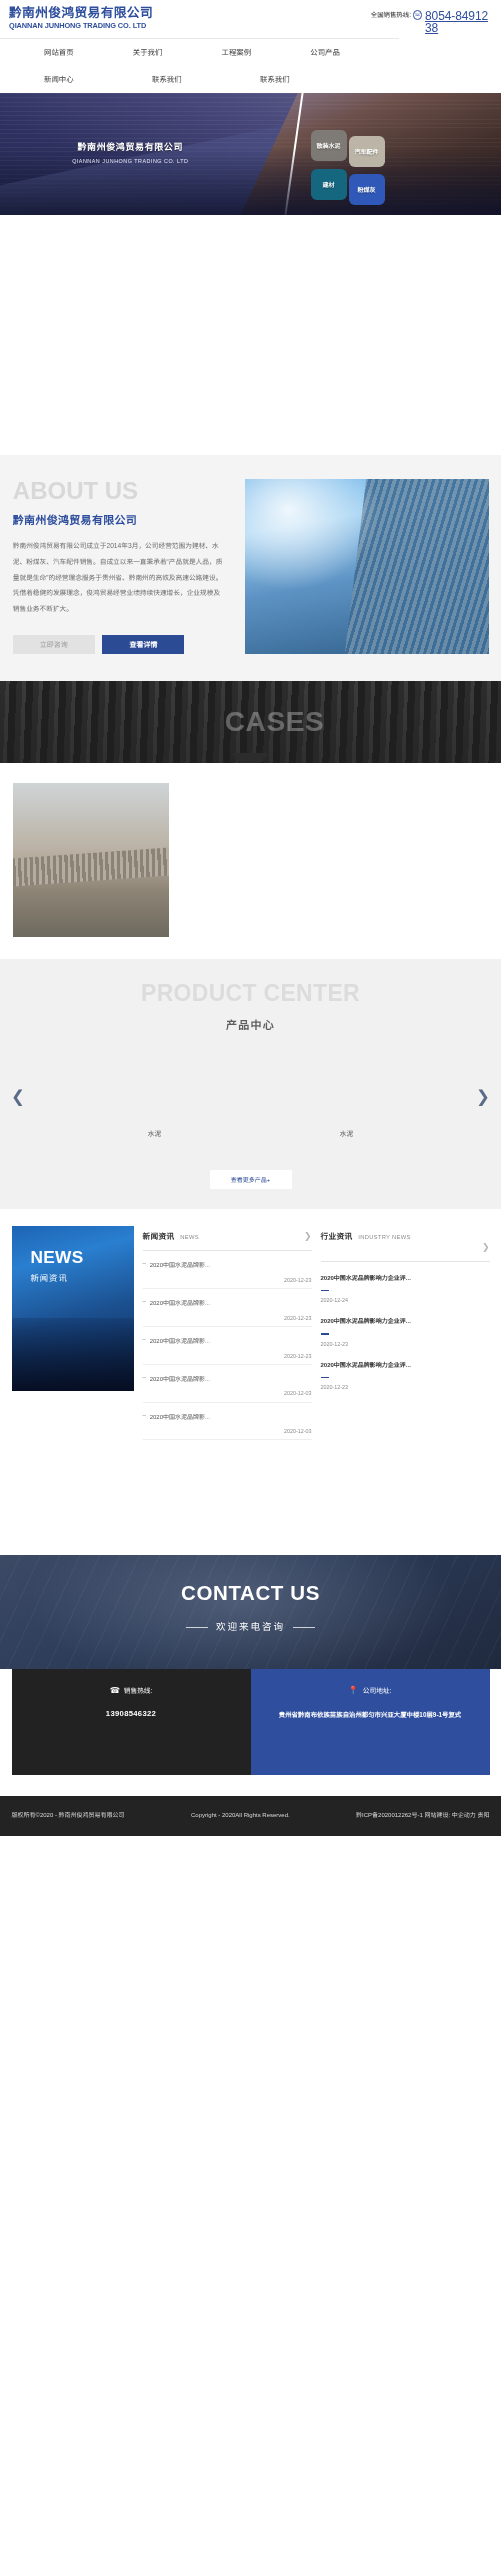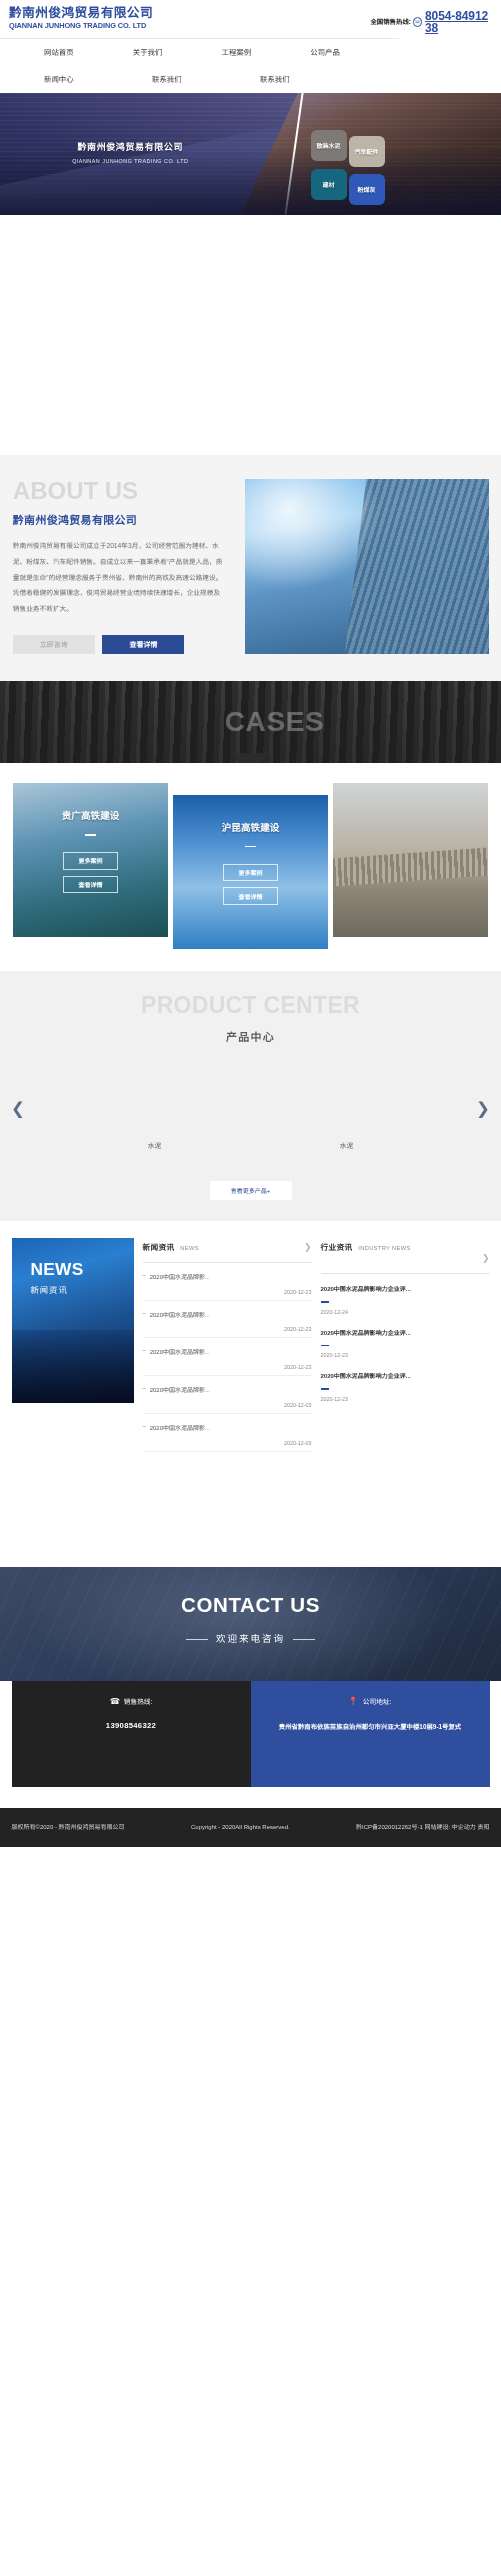--- a/index.html
+++ b/index.html
@@ -33,26 +33,25 @@
   .logo-en {
     font-size: 7.4px;
     font-weight: bold;
     color: #2f4f9e;
     letter-spacing: -0.1px;
     line-height: 1.3;
     margin-top: 0.6px;
   }
   .hotline-block {
     display: flex;
-    align-items: center;
+    align-items: flex-start;
     flex-wrap: wrap;
     justify-content: flex-end;
     width: 170px;
     padding-top: 5.1px;
-    font-weight: bold;
   }
   .hotline-label {
     font-size: 6.4px;
     color: #222;
     line-height: 10.2px;
     margin-right: 1.9px;
     white-space: nowrap;
   }
   .phone-ico {
     width: 9.6px; height: 9.6px;
@@ -498,32 +497,20 @@
     </div>
   </div>
   <div class="about-right"></div>
 </div>
 
 <div class="cases-hero">
   <div class="cases-word">CASES</div>
   <div class="cases-notch"></div>
 </div>
 <div class="cases-grid">
-  <div class="case-card c1">
-    <div class="case-title">贵广高铁建设</div>
-    <div class="case-dash"></div>
-    <div class="case-btn">更多案例</div>
-    <div class="case-btn">查看详情</div>
-  </div>
-  <div class="case-card c2">
-    <div class="case-title">沪昆高铁建设</div>
-    <div class="case-dash"></div>
-    <div class="case-btn">更多案例</div>
-    <div class="case-btn">查看详情</div>
-  </div>
   <div class="case-card c3"></div>
 </div>
 
 <div class="products">
   <div class="pc-bigword">PRODUCT CENTER</div>
   <div class="pc-sub">产品中心</div>
   <div class="pc-carousel">
     <div class="pc-arrow left">❮</div>
     <div class="pc-item">
       <div class="pc-item-name">水泥</div>

